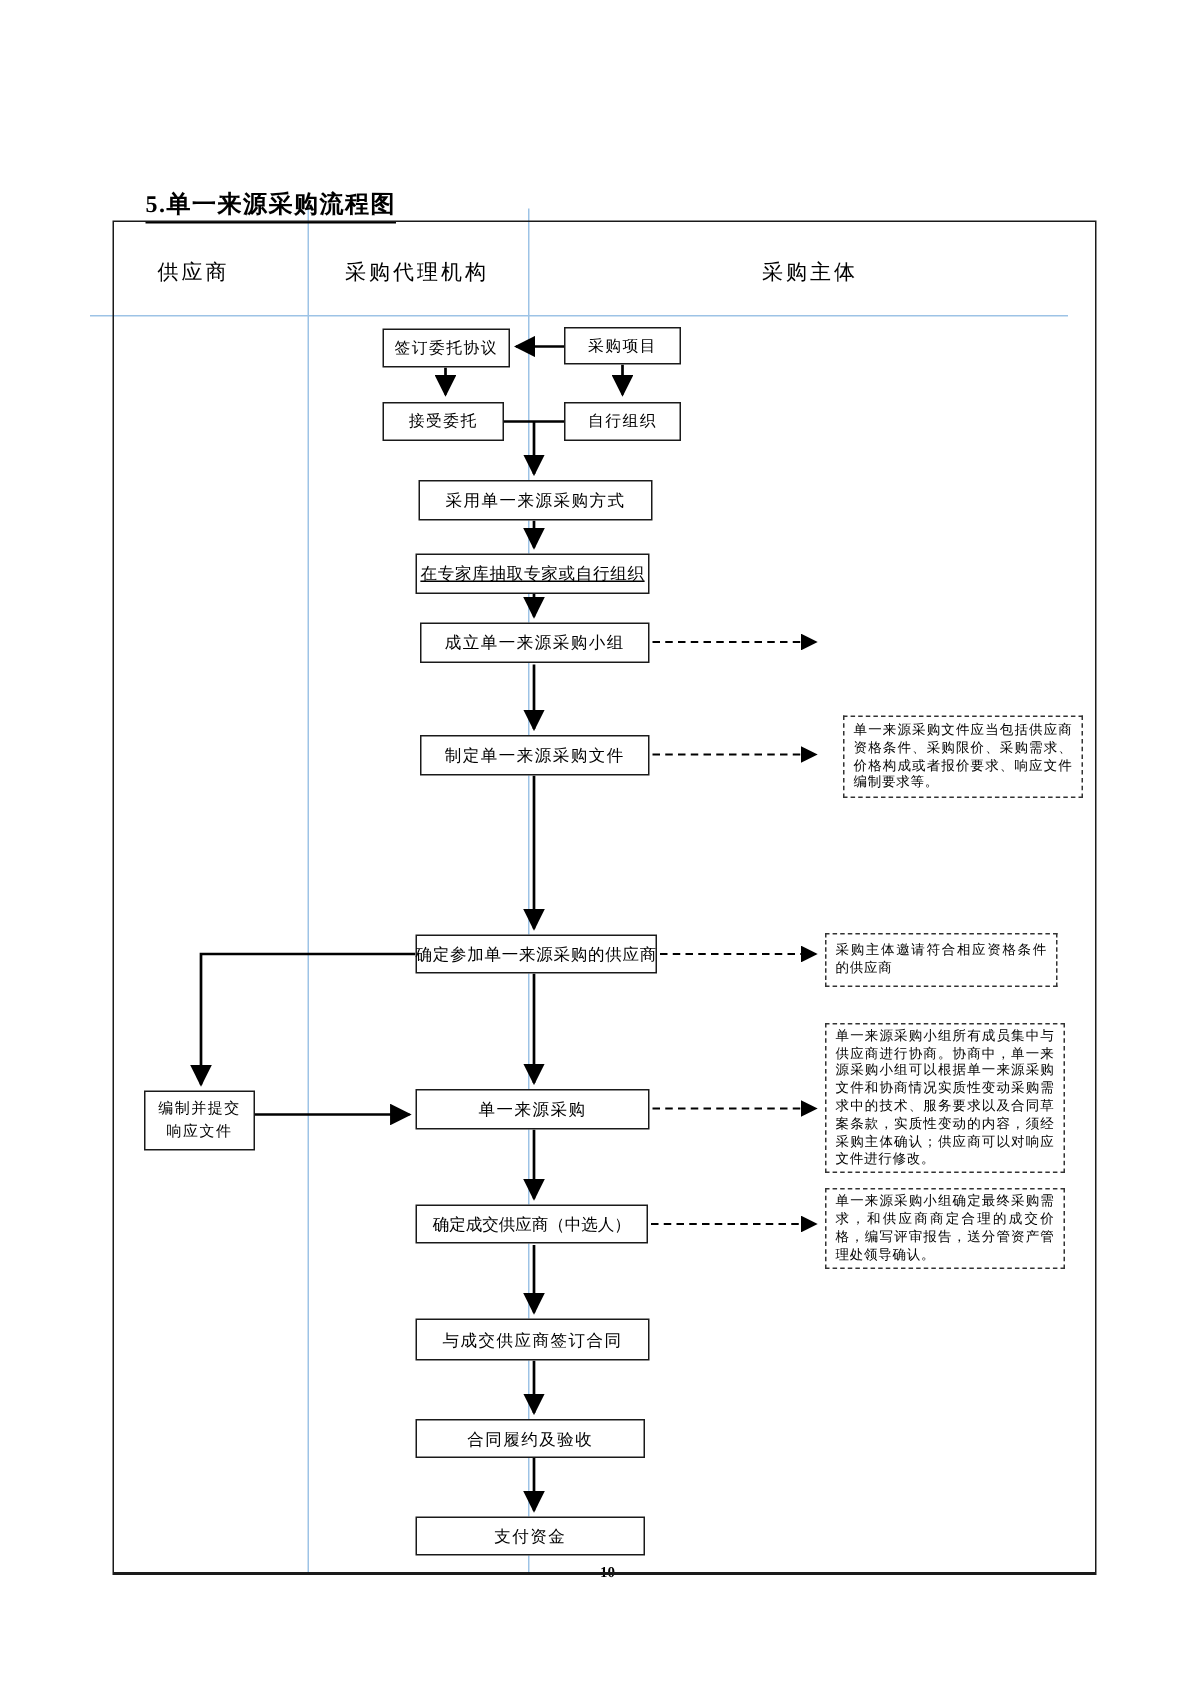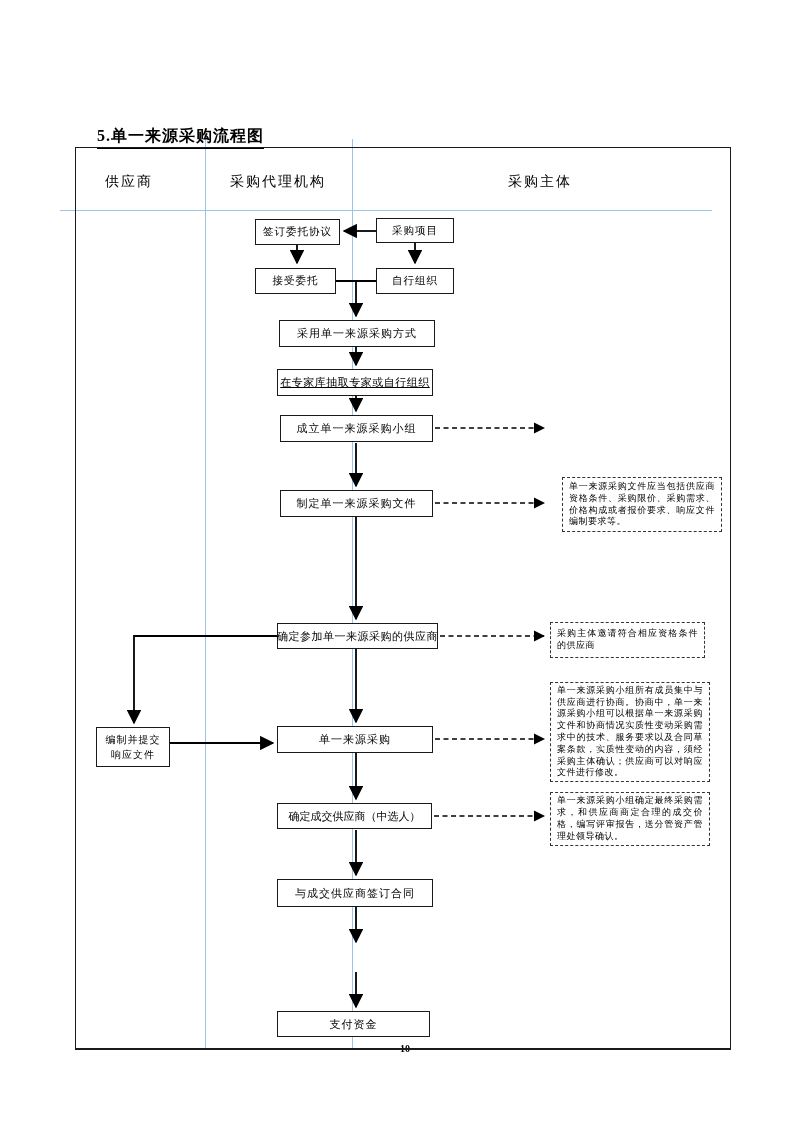--- a/index.html
+++ b/index.html
@@ -87,20 +87,21 @@
   <div class="node" style="left:280px;top:415px;width:153px;height:27px;">成立单一来源采购小组</div>
   <div class="node" style="left:280px;top:490px;width:153px;height:27px;">制定单一来源采购文件</div>
   <div class="node" style="left:277px;top:623px;width:161px;height:26px;letter-spacing:0.5px;">确定参加单一来源采购的供应商</div>
   <div class="node" style="left:96px;top:727px;width:74px;height:40px;font-size:10px;flex-direction:column;justify-content:center;">
     <div class="ln">编制并提交</div>
     <div class="ln">响应文件</div>
   </div>
   <div class="node" style="left:277px;top:803px;width:155px;height:26px;letter-spacing:0px;">确定成交供应商（中选人）</div>
   <div class="node" style="left:277px;top:726px;width:156px;height:27px;">单一来源采购</div>
   <div class="node" style="left:277px;top:879px;width:156px;height:28px;">与成交供应商签订合同</div>
+  <div class="node" style="left:277px;top:946px;width:153px;height:26px;">合同履约及验收</div>
   <div class="node" style="left:277px;top:1011px;width:153px;height:26px;text-align:center;">支付资金</div>
 
   <div class="ann" style="left:562px;top:477px;width:160px;height:55px;">
     <span>单一来源采购文件应当包括供应商资格条件、采购限价、采购需求、价格构成或者报价要求、响应文件编制要求等。</span>
   </div>
   <div class="ann" style="left:550px;top:622px;width:155px;height:36px;">
     <span>采购主体邀请符合相应资格条件的供应商</span>
   </div>
   <div class="ann" style="left:550px;top:682px;width:160px;height:100px;">
     <span>单一来源采购小组所有成员集中与供应商进行协商。协商中，单一来源采购小组可以根据单一来源采购文件和协商情况实质性变动采购需求中的技术、服务要求以及合同草案条款，实质性变动的内容，须经采购主体确认；供应商可以对响应文件进行修改。</span>

